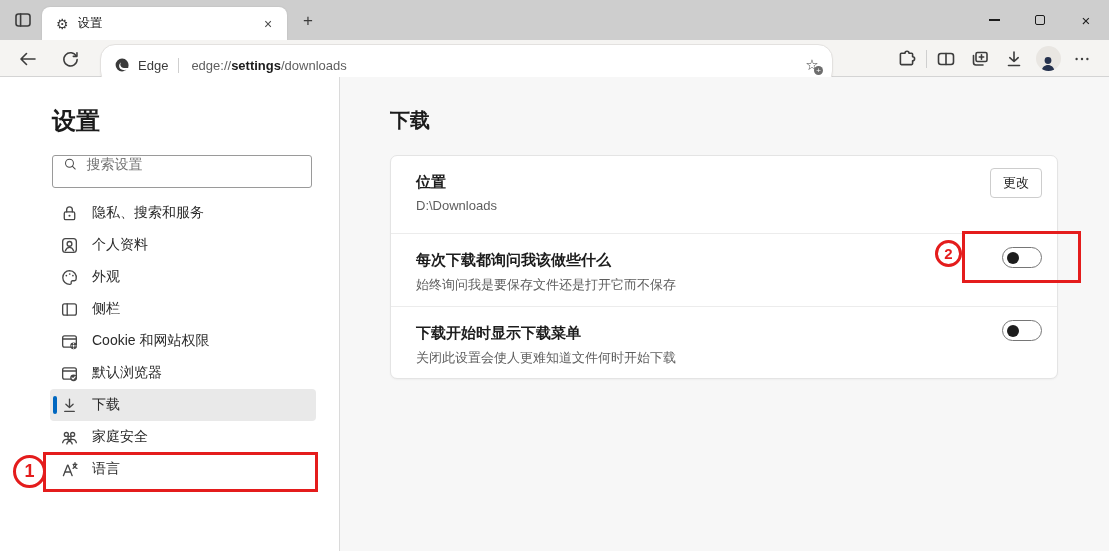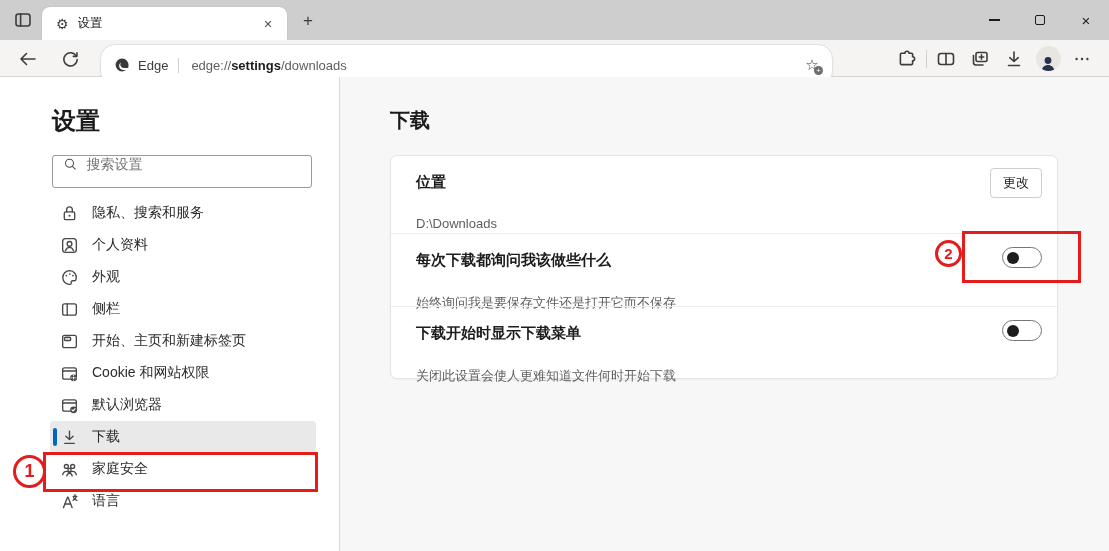--- a/index.html
+++ b/index.html
@@ -49,21 +49,21 @@
   .sb-item.selected{background:#e9e9e9}
   .sb-item.selected .bar{position:absolute;left:3px;top:7px;width:3.5px;height:18px;border-radius:2px;background:#0067c0}
 
   
   .main{position:absolute;left:341px;top:0;width:768px;height:474px;background:#f7f7f7}
   .main-heading{position:absolute;left:49px;top:30px;font-size:20px;font-weight:700;color:#1b1b1b}
   .card{position:absolute;left:49px;top:78px;width:668px;background:#fff;border:1px solid #e4e4e4;border-radius:7px;box-shadow:0 1px 2px rgba(0,0,0,.04)}
   .row{position:relative;padding:17px 130px 0 25px}
   .row+.row{border-top:1px solid #ececec}
   .row .r-title{font-size:15px;font-weight:700;color:#1c1c1c}
-  .row .r-sub{font-size:13px;color:#5e5e5e;margin-top:24px}
+  .row .r-sub{font-size:13px;color:#5e5e5e;margin-top:6px}
   .row-0{height:77px}.row-1{height:73px}.row-2{height:72px}.row-3{height:72px}
   .btn-change{position:absolute;right:15px;top:12px;min-width:48px;height:30px;background:#fff;border:1px solid #cdcdcd;border-radius:4px;font-size:13px;color:#1b1b1b;padding:0 12px;font-family:Liberation Sans, sans-serif}
   .toggle{position:absolute;right:15px;top:13px;width:40px;height:21px;border:1px solid #767676;border-radius:11px;background:#fff}
   .toggle .knob{position:absolute;left:4px;top:3.5px;width:12px;height:12px;border-radius:50%;background:#1d1d1d}
 
   
   .ann-box{position:absolute;border:3px solid #e41c1c;z-index:40;pointer-events:none}
   .ann-box1{left:43px;top:452px;width:275px;height:40px}
   .ann-box2{left:962px;top:231px;width:119px;height:52px}
   .ann-circle{position:absolute;z-index:41;border:3px solid #e41c1c;border-radius:50%;background:#fff;color:#e41c1c;font-weight:700;display:flex;align-items:center;justify-content:center;pointer-events:none}
@@ -219,32 +219,20 @@
             <svg width="19" height="19" viewBox="0 0 20 20">
               <rect class="stroke" x="2.8" y="4" width="14.4" height="12" rx="2"></rect>
               <line class="stroke" x1="7.6" y1="4" x2="7.6" y2="16"></line>
             </svg>
           </span>
         <span>侧栏</span>
       </div>
       <div class="sb-item">
         <span class="ic">
             <svg width="19" height="19" viewBox="0 0 20 20">
-              <rect class="stroke" x="2.8" y="3.5" width="14.4" height="13" rx="2"></rect>
-              <rect class="stroke" x="4.8" y="5.5" width="6.4" height="3.6" rx="1"></rect>
-              <circle cx="6.4" cy="7.3" r=".55" fill="#474747"></circle>
-              <circle cx="8" cy="7.3" r=".55" fill="#474747"></circle>
-              <circle cx="9.6" cy="7.3" r=".55" fill="#474747"></circle>
-            </svg>
-          </span>
-        <span>开始、主页和新建标签页</span>
-      </div>
-      <div class="sb-item">
-        <span class="ic">
-            <svg width="19" height="19" viewBox="0 0 20 20">
               <rect class="stroke" x="2.8" y="4" width="14.4" height="12" rx="2"></rect>
               <line class="stroke" x1="2.8" y1="7.4" x2="17.2" y2="7.4"></line>
               <circle cx="14.3" cy="14.6" r="3.6" fill="#474747"></circle>
               <circle cx="14.3" cy="14.6" r="1.1" fill="#fff"></circle>
               <path stroke="#fff" stroke-width="1" d="M14.3 11.6v1.2M14.3 16.4v1.2M11.3 14.6h1.2M16.1 14.6h1.2"></path>
             </svg>
           </span>
         <span>Cookie 和网站权限</span>
       </div>
       <div class="sb-item">

